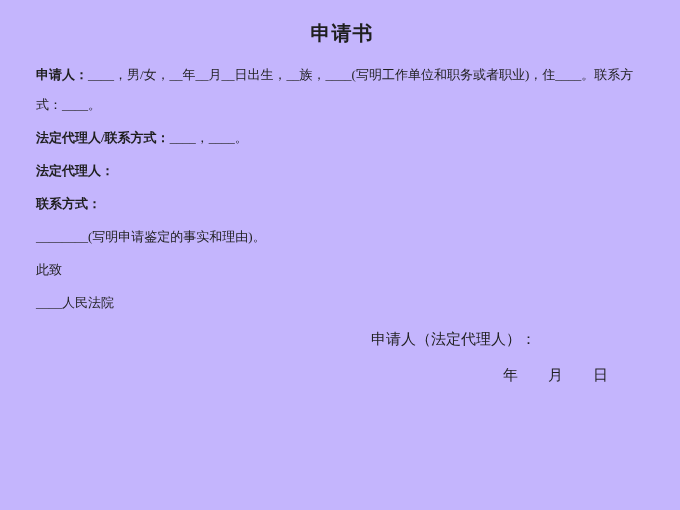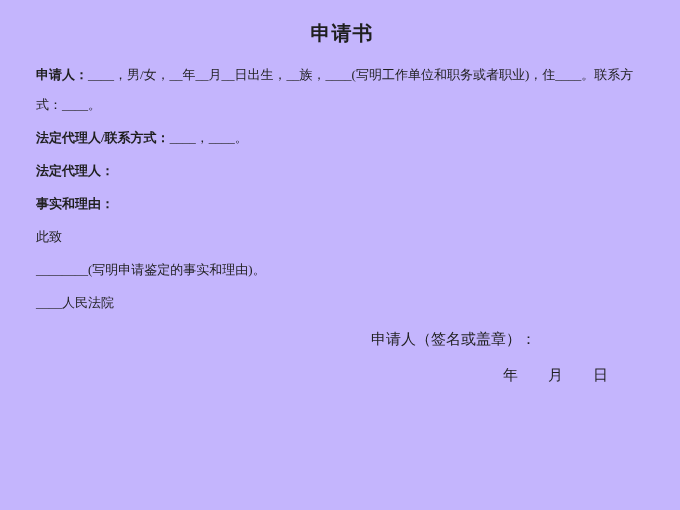--- a/index.html
+++ b/index.html
@@ -66,26 +66,26 @@
 
   <p class="para"><span class="label">申请人：</span><span>____，男/女，__年__月__日出生，__族，____(写明工作单位和职务或者职业)，住____。联系方式：____。</span></p>
 
   <p class="para"><span class="label">法定代理人/联系方式：</span><span>____，____。</span></p>
 
 
 
   <p class="para"><span class="label">法定代理人：</span></p>
 
 
-  <p class="para"><span class="label">事实和理由：</span></p>
+  <p class="para"><span class="label">联系方式：</span></p>
+
+  <p class="para"><span>________(写明申请鉴定的事实和理由)。</span></p>
 
   <p class="para"><span>此致</span></p>
-
-  <p class="para"><span>________(写明申请鉴定的事实和理由)。</span></p>
 
   <p class="para"><span>____人民法院</span></p>
 
   <div class="sig-block">
-    <p class="sig-line">申请人（签名或盖章）：</p>
+    <p class="sig-line">申请人（法定代理人）：</p>
     <p class="date-line">年　　月　　日</p>
   </div>
 
 </div>
 
 </body></html>

